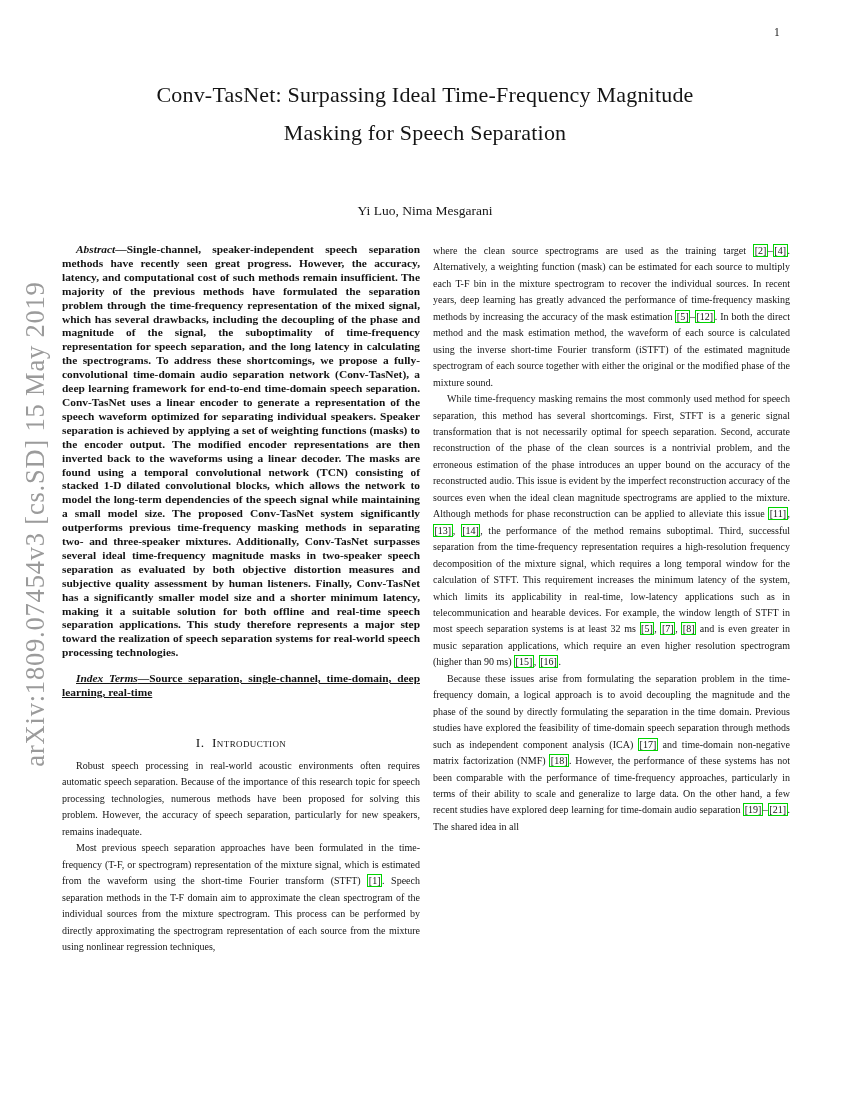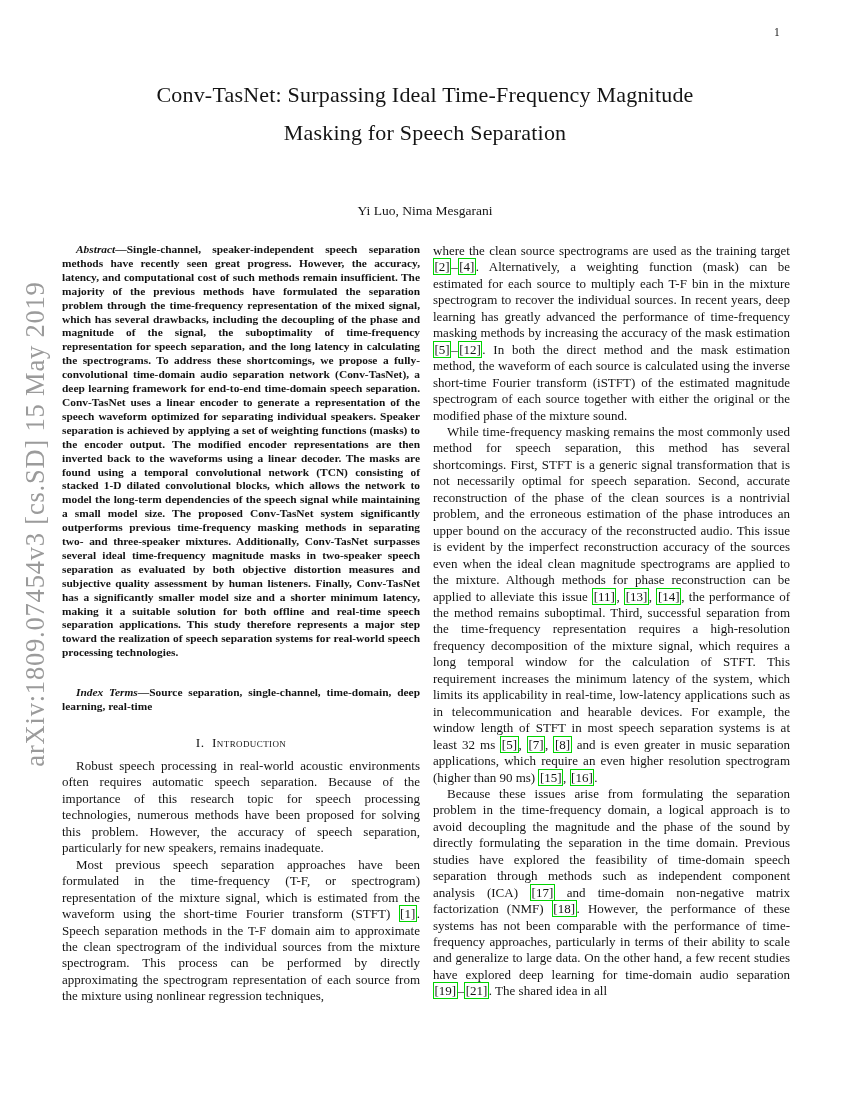--- a/index.html
+++ b/index.html
@@ -40,32 +40,32 @@
     hyphens:auto; -webkit-hyphens:auto;
   }
   .col-left  { left:62px;  width:358px; }
   .col-right { left:433px; width:357px; }
   .abstract, .index-terms {
     margin:0;
     font-weight:bold;
     font-size:11.4px; line-height:13.9px;
     text-indent:14px;
   }
-  .index-terms { margin-top:26px; }
+  .index-terms { margin-top:12px;text-decoration:underline; }
   .lead { font-style:italic; }
   .section-heading {
-    margin:21px 0 7px 0;
+    margin:35px 0 7px 0;
     text-align:center; text-indent:0;
     font-size:13.5px; font-weight:normal;
     letter-spacing:0.4px;
   }
   .section-heading .sc { font-variant:small-caps; }
   .body-par {
     margin:0;
-    font-size:13px; line-height:16.45px;
+    font-size:10px; line-height:16.45px;
     text-indent:14px;
   }
   .body-par.no-indent { text-indent:0; }
   .cite {
     border:1px solid var(--citation-green,#00d400);
     padding:0 0.5px;
   }
 </style>
 </head>
 <body>

